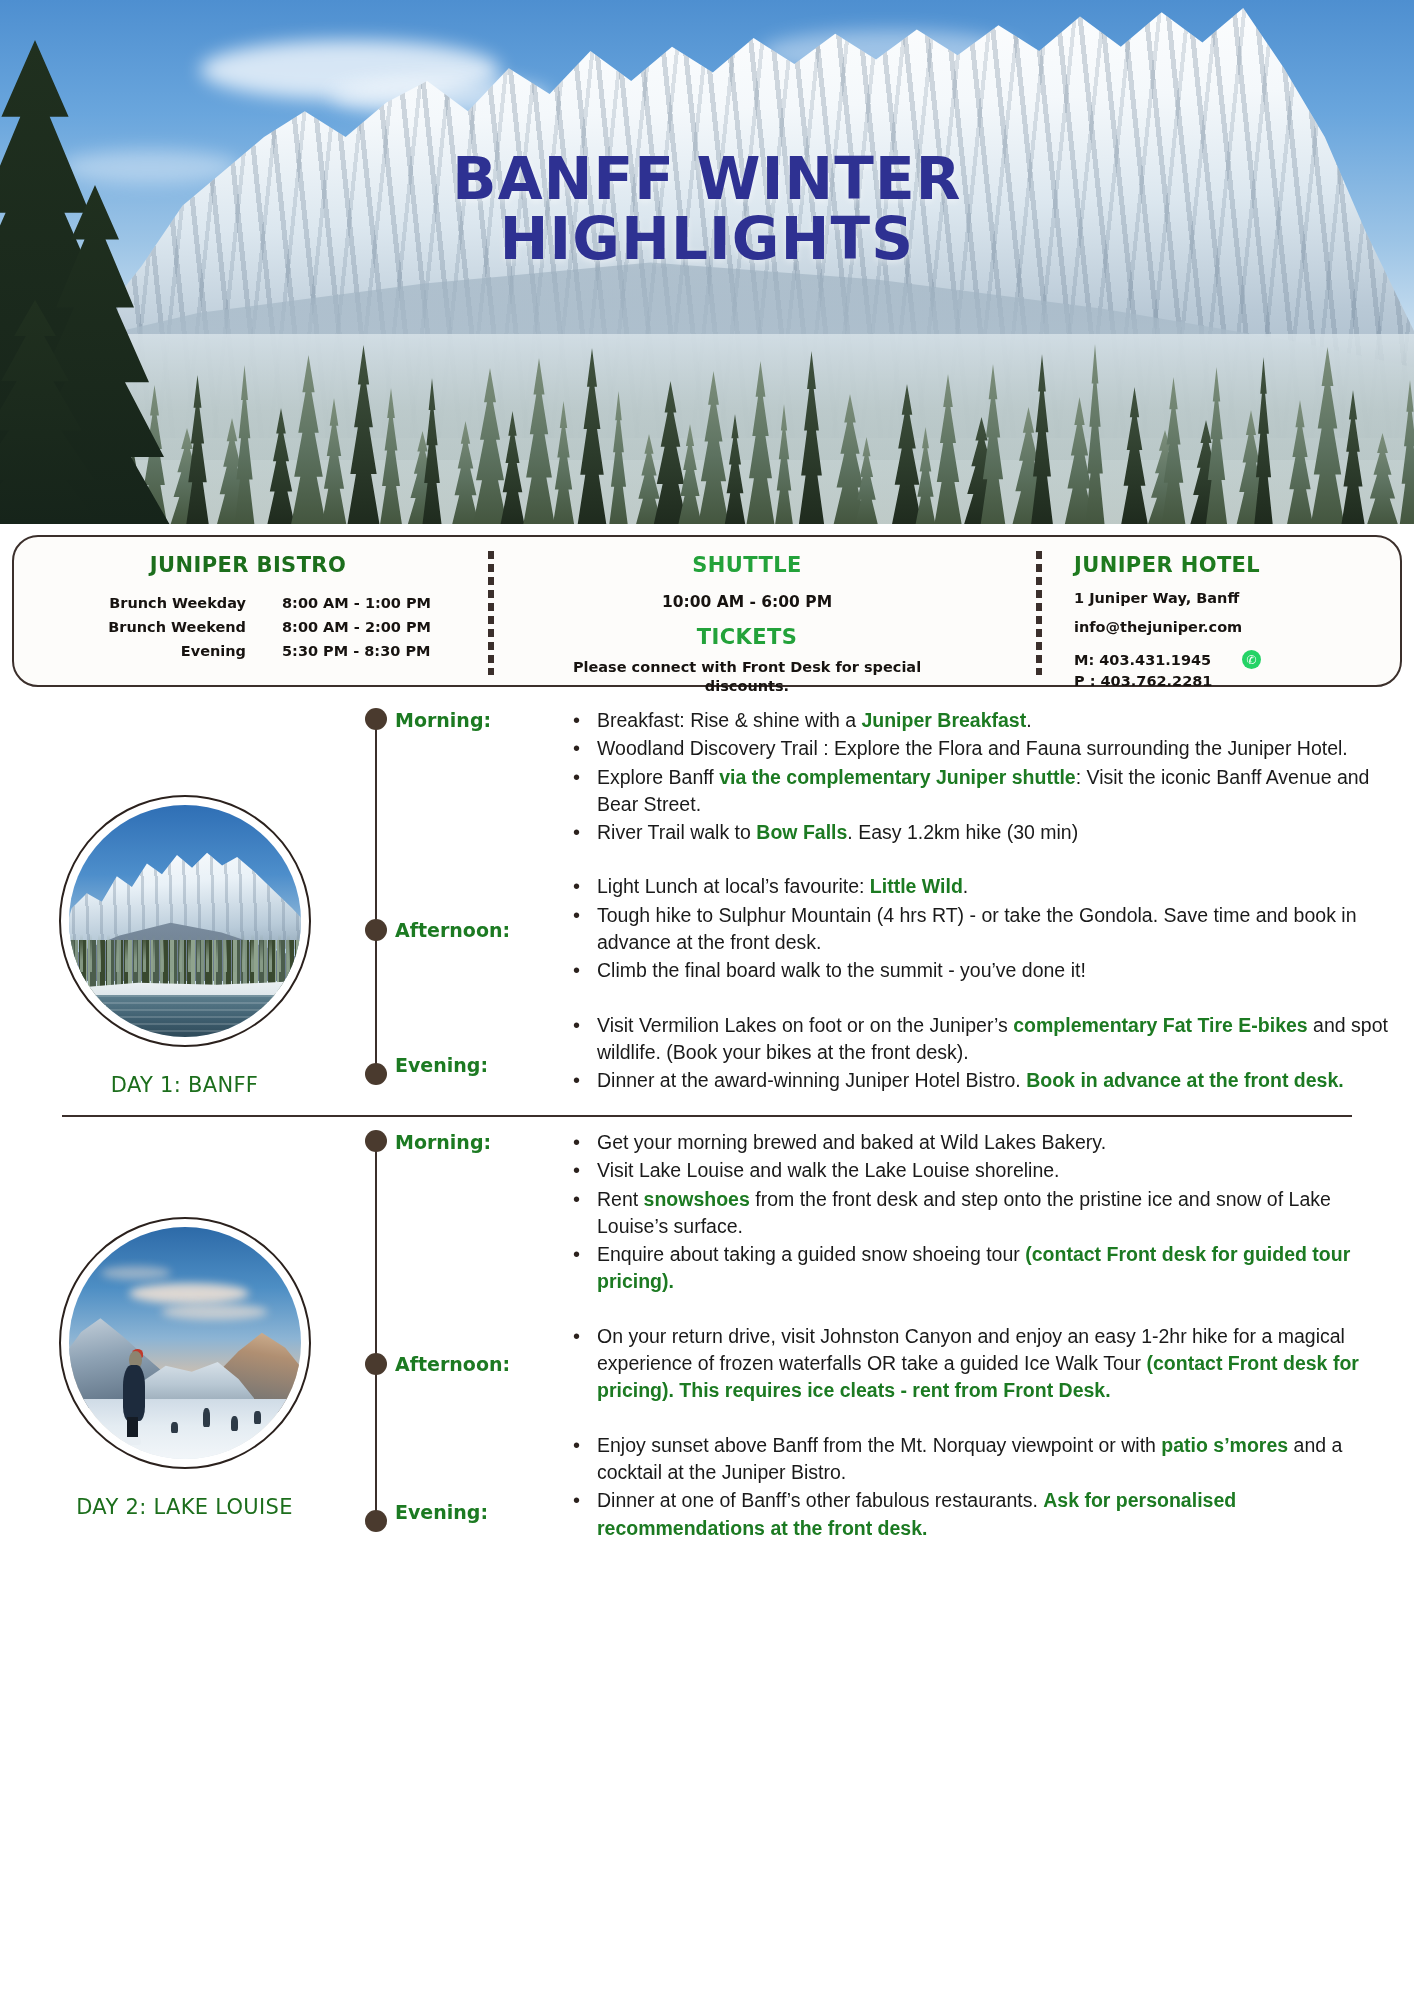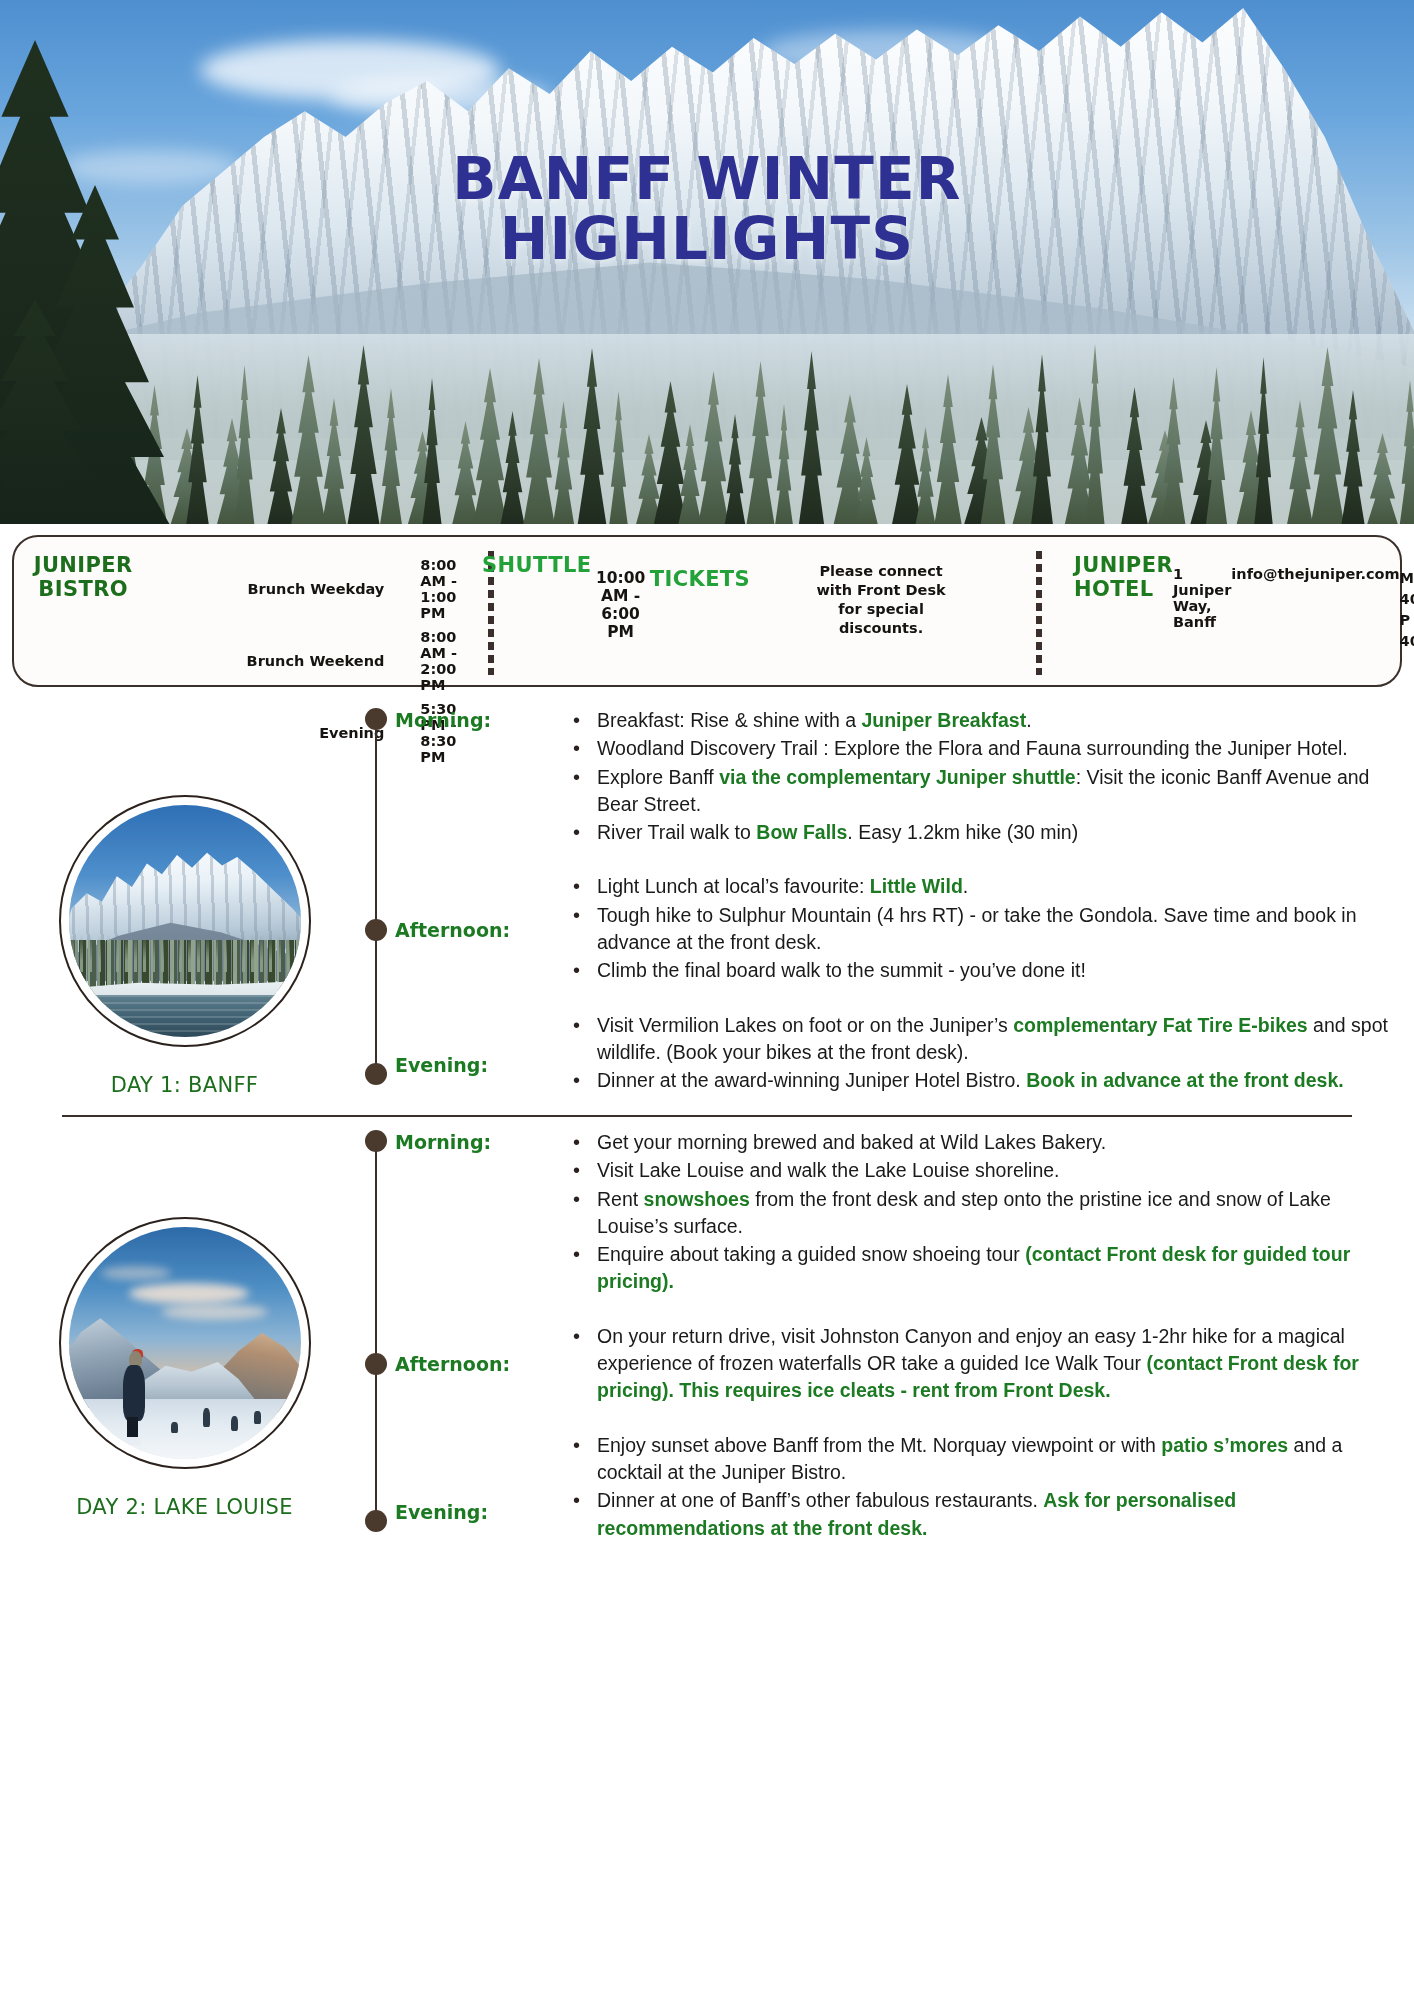--- a/index.html
+++ b/index.html
@@ -125,21 +125,21 @@
     height: 152px;
     border: 2px solid #3B2F2B;
     border-radius: 26px;
     background: #FDFCFA;
     display: flex;
     align-items: stretch;
   }
   .info-col {
     position: relative;
     display: flex;
-    flex-direction: row;
+    flex-direction: column;
     justify-content: flex-start;
     padding-top: 16px;
   }
   .col-bistro  { width: 468px; }
   .col-shuttle { width: 530px; }
   .col-hotel   { width: 366px; padding-left: 62px; }
 
   .v-dots {
     position: absolute;
     top: 14px;
@@ -157,20 +157,21 @@
     font-family: "DejaVu Sans", sans-serif;
     font-weight: 700;
     font-size: 21px;
     letter-spacing: .4px;
     color: #1E7A1E;
   }
   .col-head.deep { color: #1C6E1C; }
   .col-head.bright { color: #23A23A; }
 
   .hours {
+    margin-top: 14px;
     width: 100%;
     border-collapse: collapse;
     font-family: "DejaVu Sans", sans-serif;
     font-weight: 700;
     font-size: 14.5px;
     color: #171310;
   }
   .hours td { padding: 4px 0; }
   .hours td.lbl { text-align: right; width: 232px; padding-right: 0; }
   .hours td.val { text-align: left; padding-left: 36px; }

